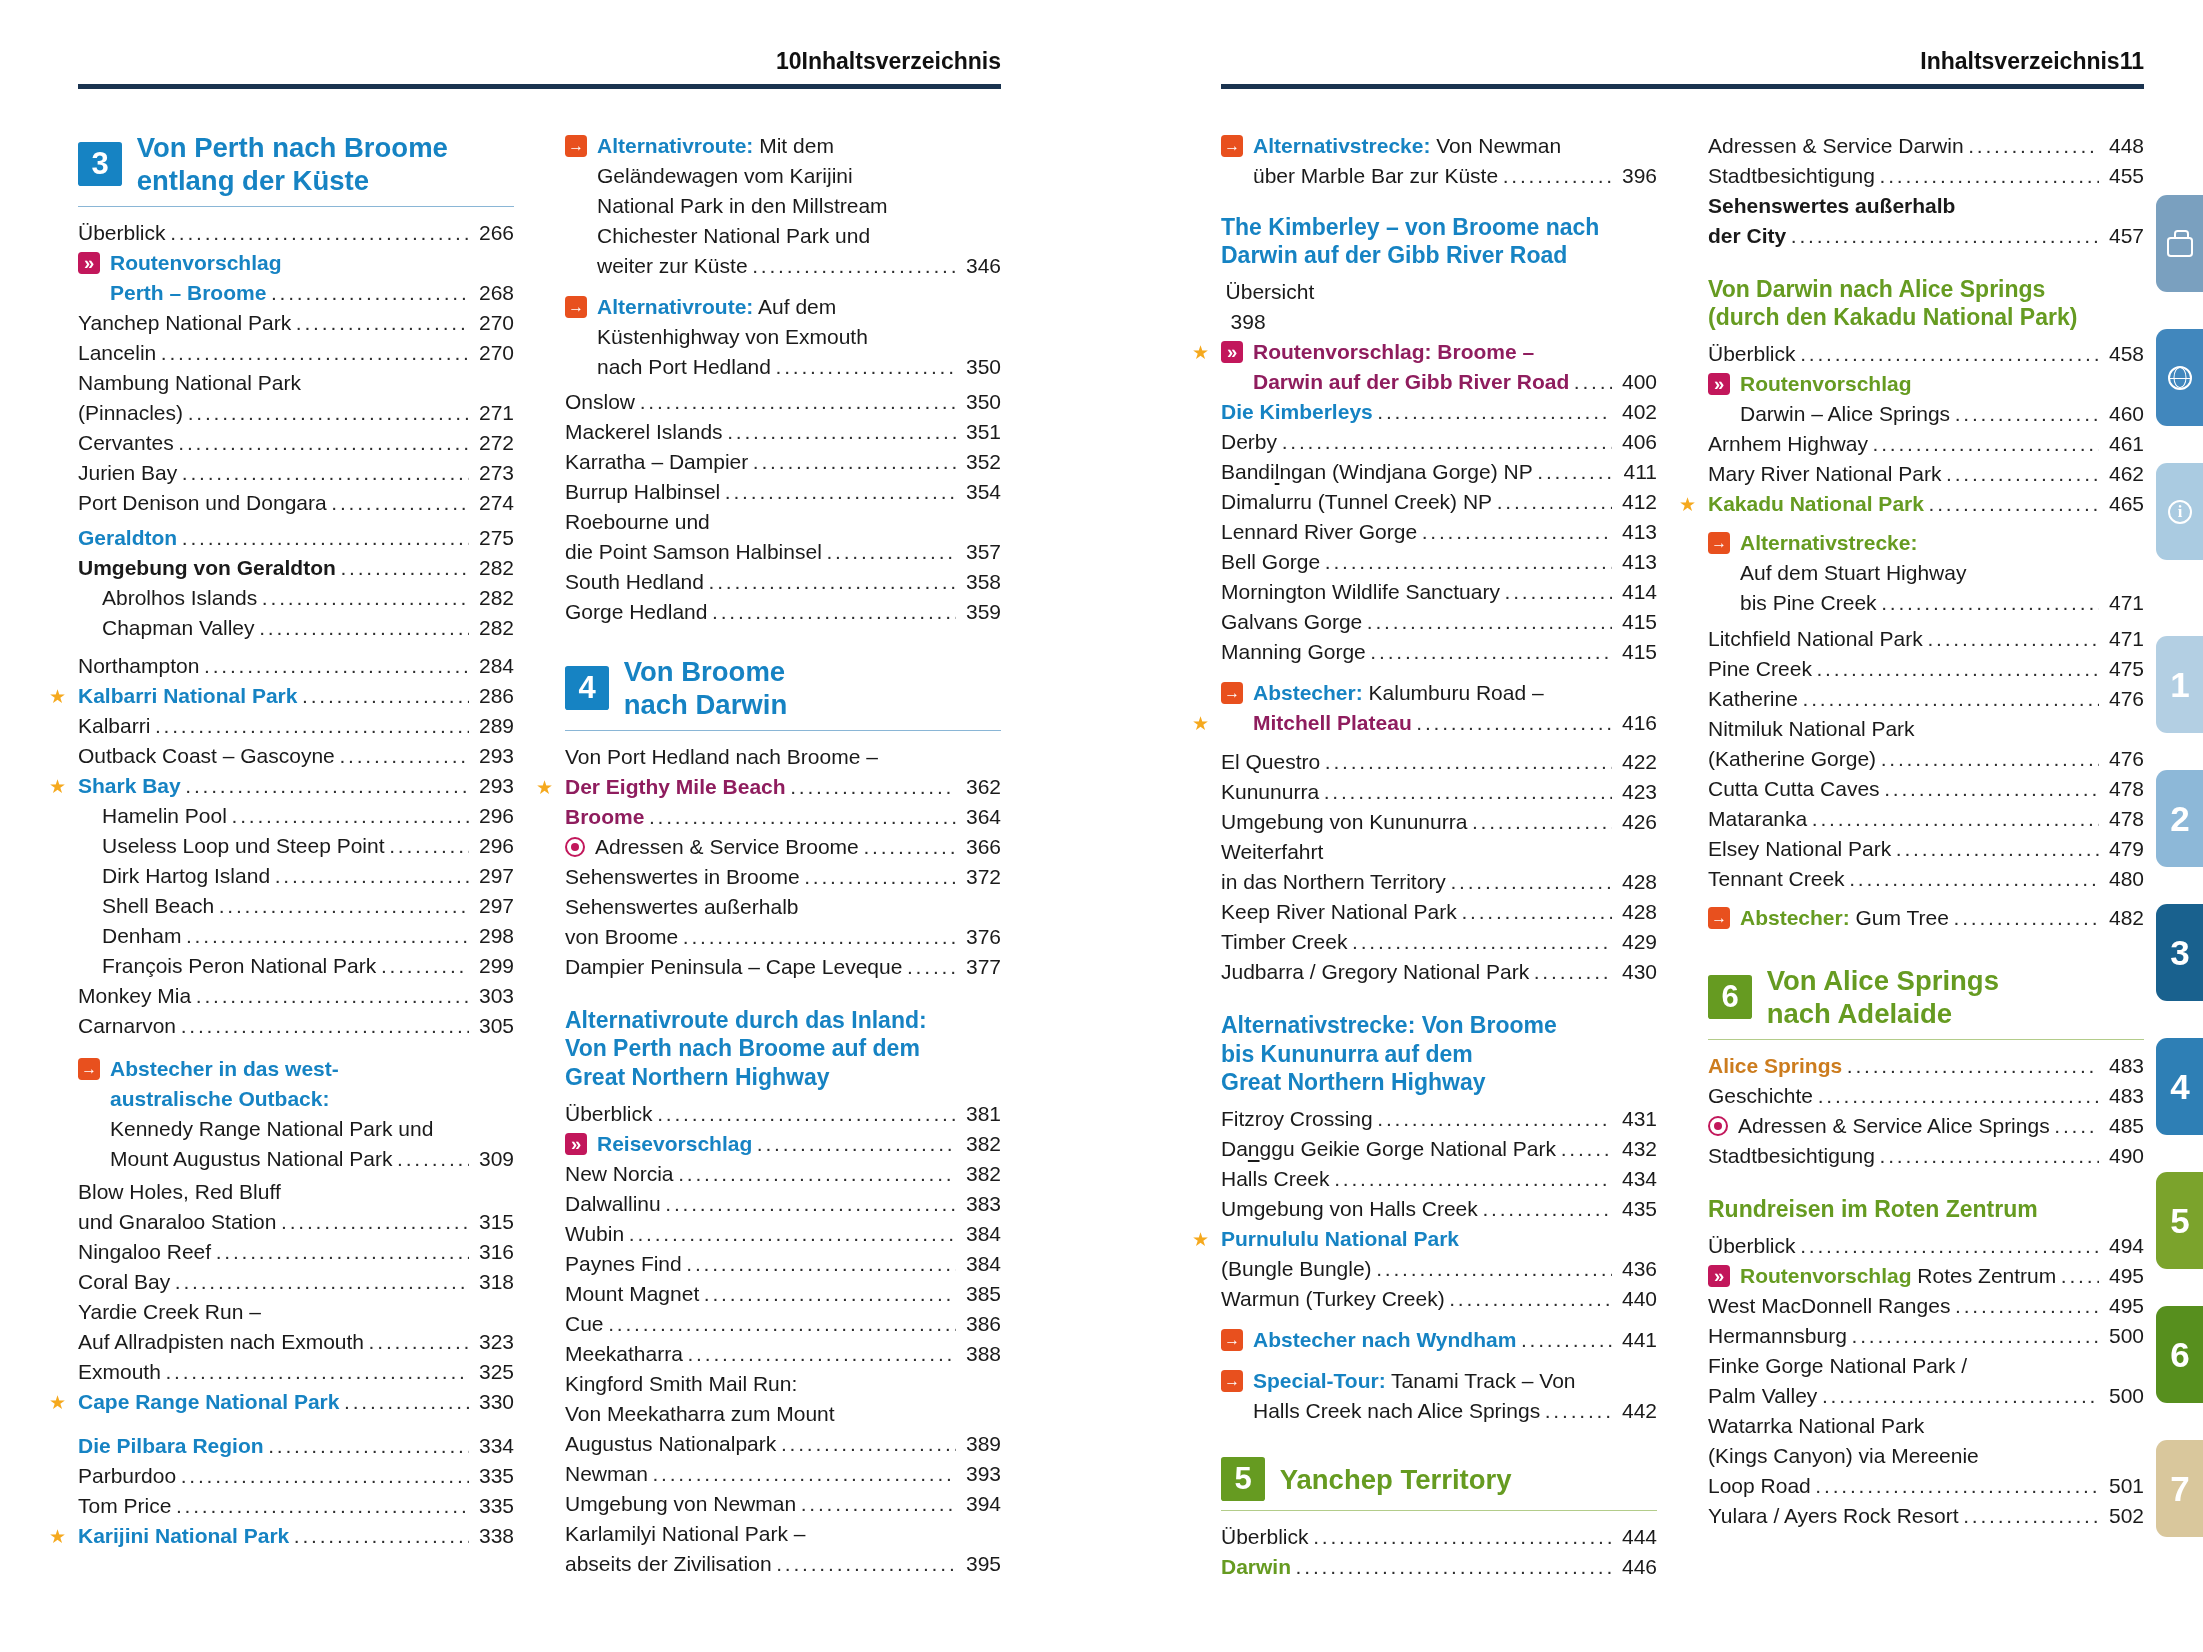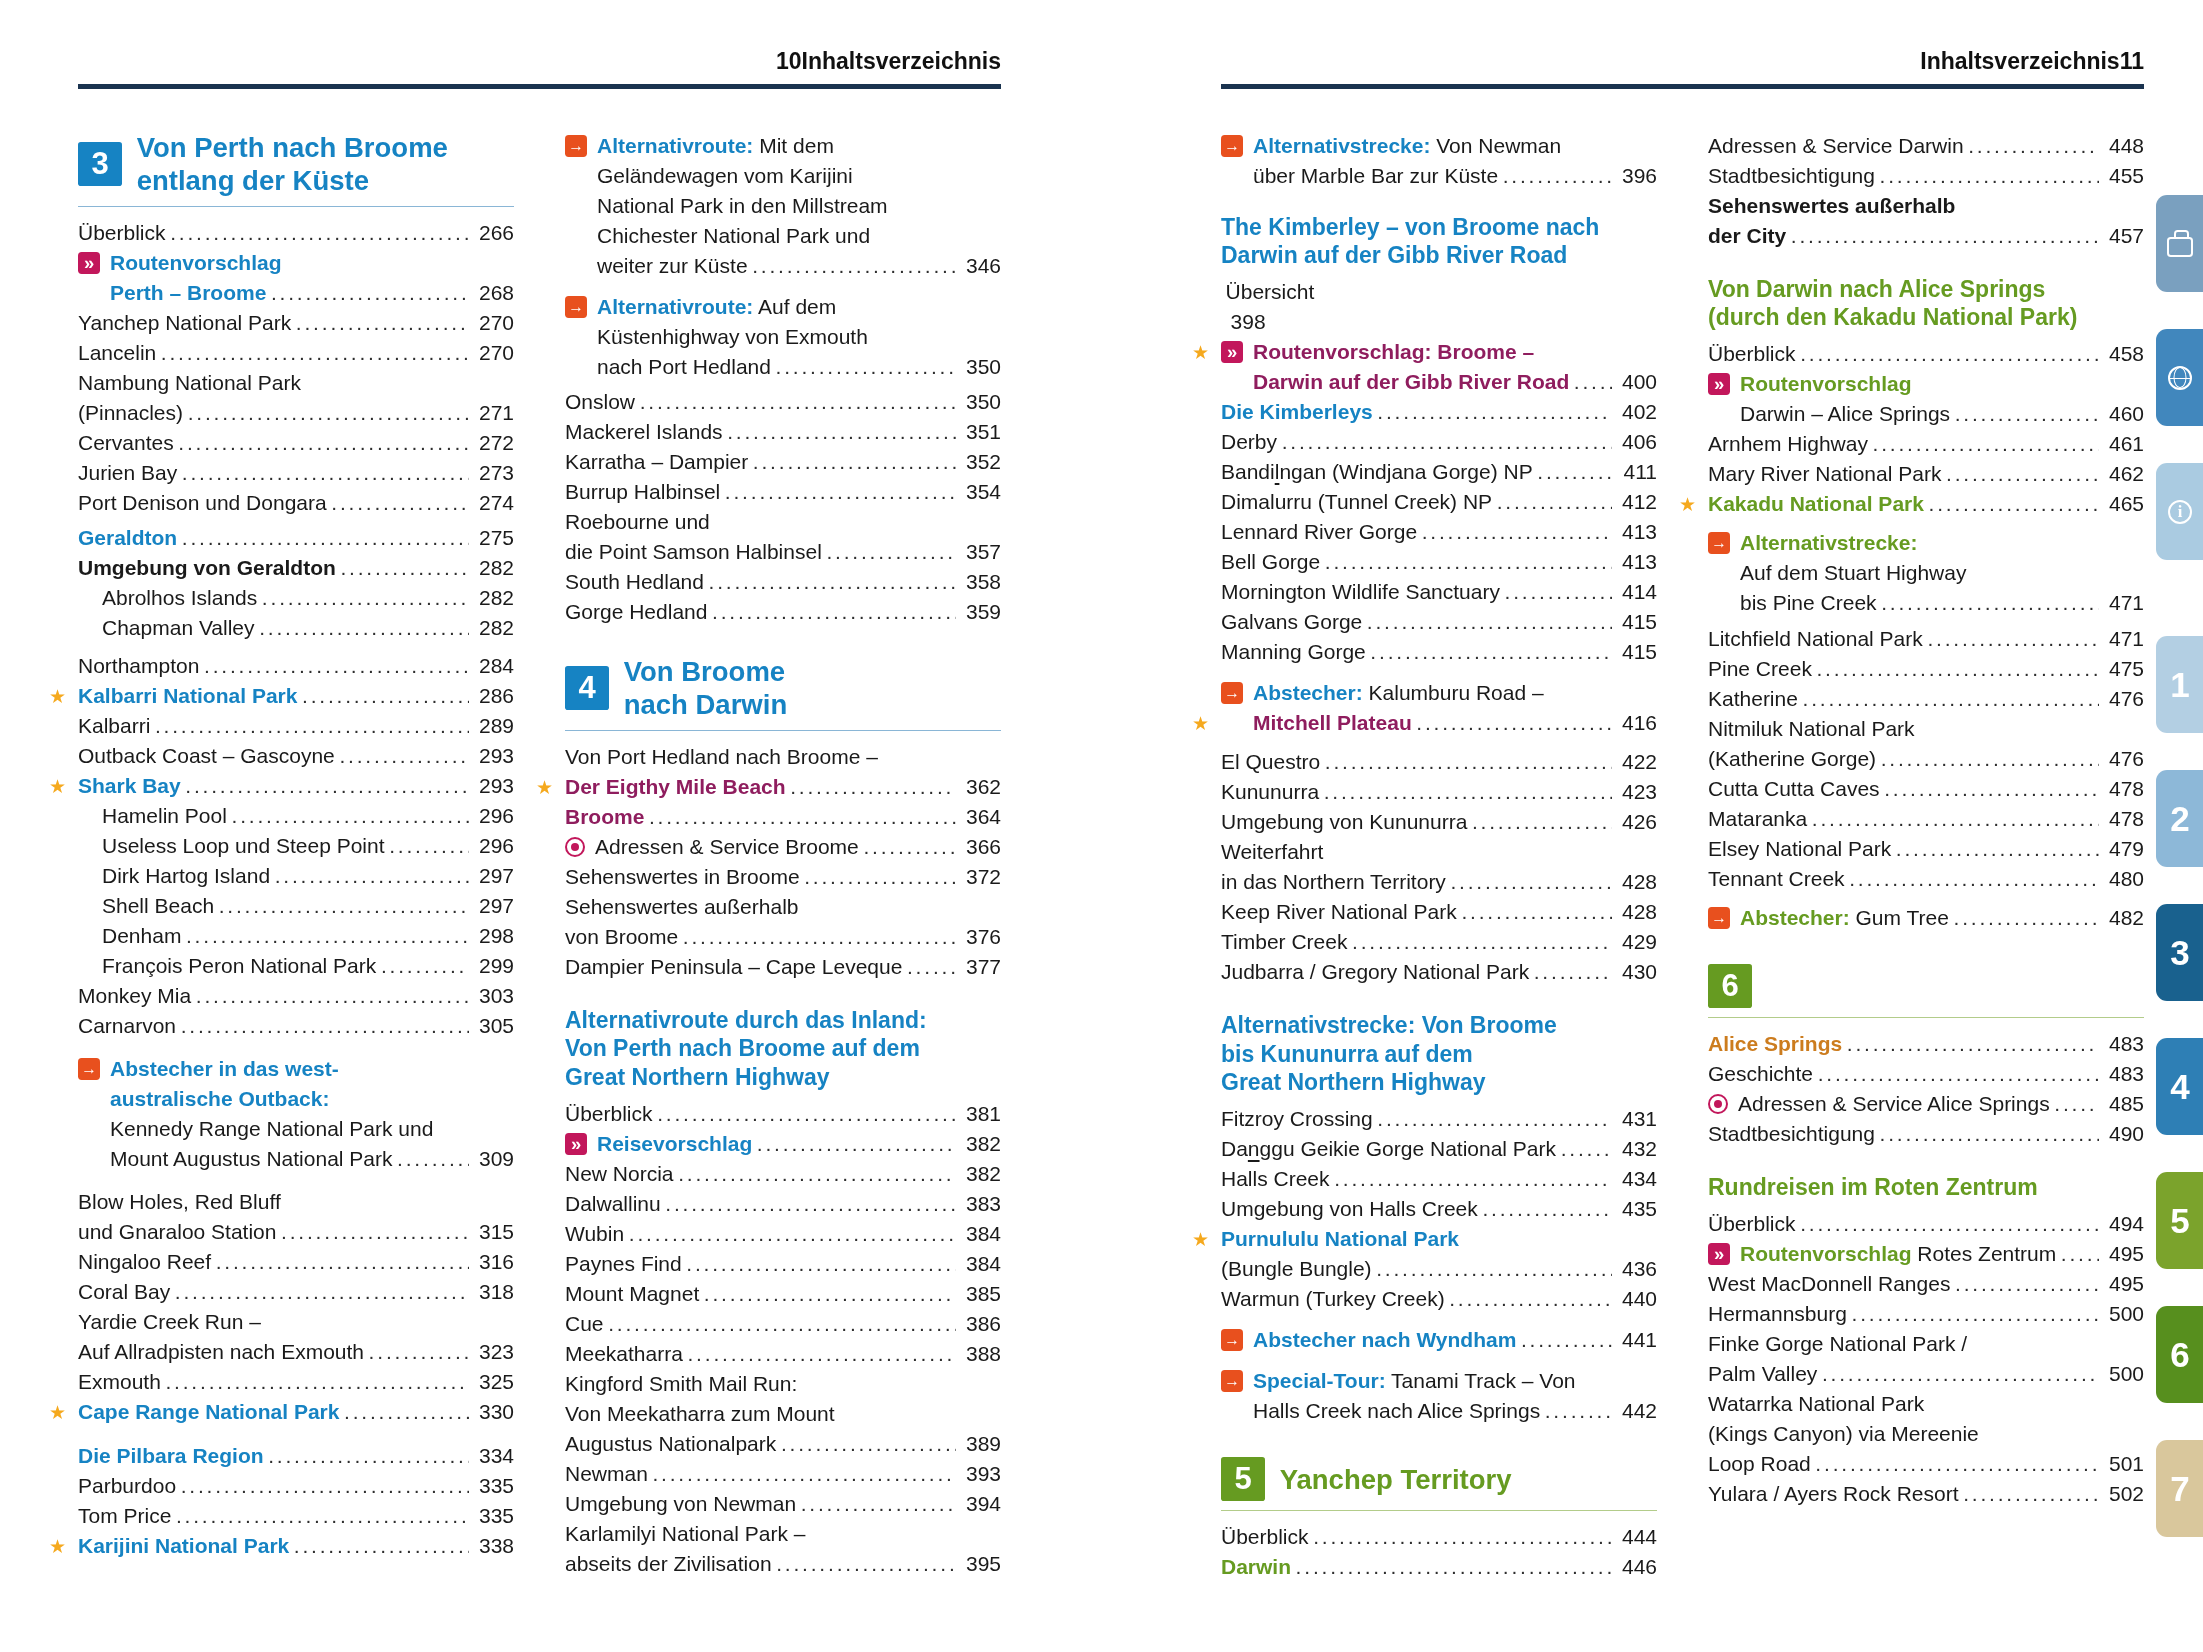--- a/index.html
+++ b/index.html
@@ -249,21 +249,21 @@
             <span class="txt"><span class="s-blue">australische Outback:</span></span>
           </div>
           <div class="row ind-cont">
             <span class="txt"><span>Kennedy Range National Park und</span></span>
           </div>
           <div class="row ind-cont">
             <span class="txt"><span>Mount Augustus National Park</span></span>
             <span class="dots">................................................................................</span>
             <span class="pg">309</span>
           </div>
-          <div class="row" style="margin-top: 13px; text-align: center;">
+          <div class="row" style="margin-top: 3px; text-align: center;">
             <span class="txt"><span>Blow Holes, Red Bluff</span></span>
           </div>
           <div class="row">
             <span class="txt"><span>und Gnaraloo Station</span></span>
             <span class="dots">................................................................................</span>
             <span class="pg">315</span>
           </div>
           <div class="row">
             <span class="txt"><span>Ningaloo Reef</span></span>
             <span class="dots">................................................................................</span>
@@ -822,20 +822,24 @@
             <span class="pg">480</span>
           </div>
           <div class="row" style="margin-top: 9.2px;">
             <span class="ic ic-arrow">→</span>
             <span class="txt"><span class="s-green">Abstecher:</span><span> Gum Tree</span></span>
             <span class="dots">................................................................................</span>
             <span class="pg">482</span>
           </div>
           <div class="chapter ch-green" style="margin-top: 31px;">
             <div class="ch-num">6</div>
+            <div class="ch-title">
+              <div>Von Alice Springs</div>
+              <div>nach Adelaide</div>
+            </div>
           </div>
           <div class="row">
             <span class="txt"><span class="s-orange">Alice Springs</span></span>
             <span class="dots">................................................................................</span>
             <span class="pg">483</span>
           </div>
           <div class="row">
             <span class="txt"><span>Geschichte</span></span>
             <span class="dots">................................................................................</span>
             <span class="pg">483</span>

